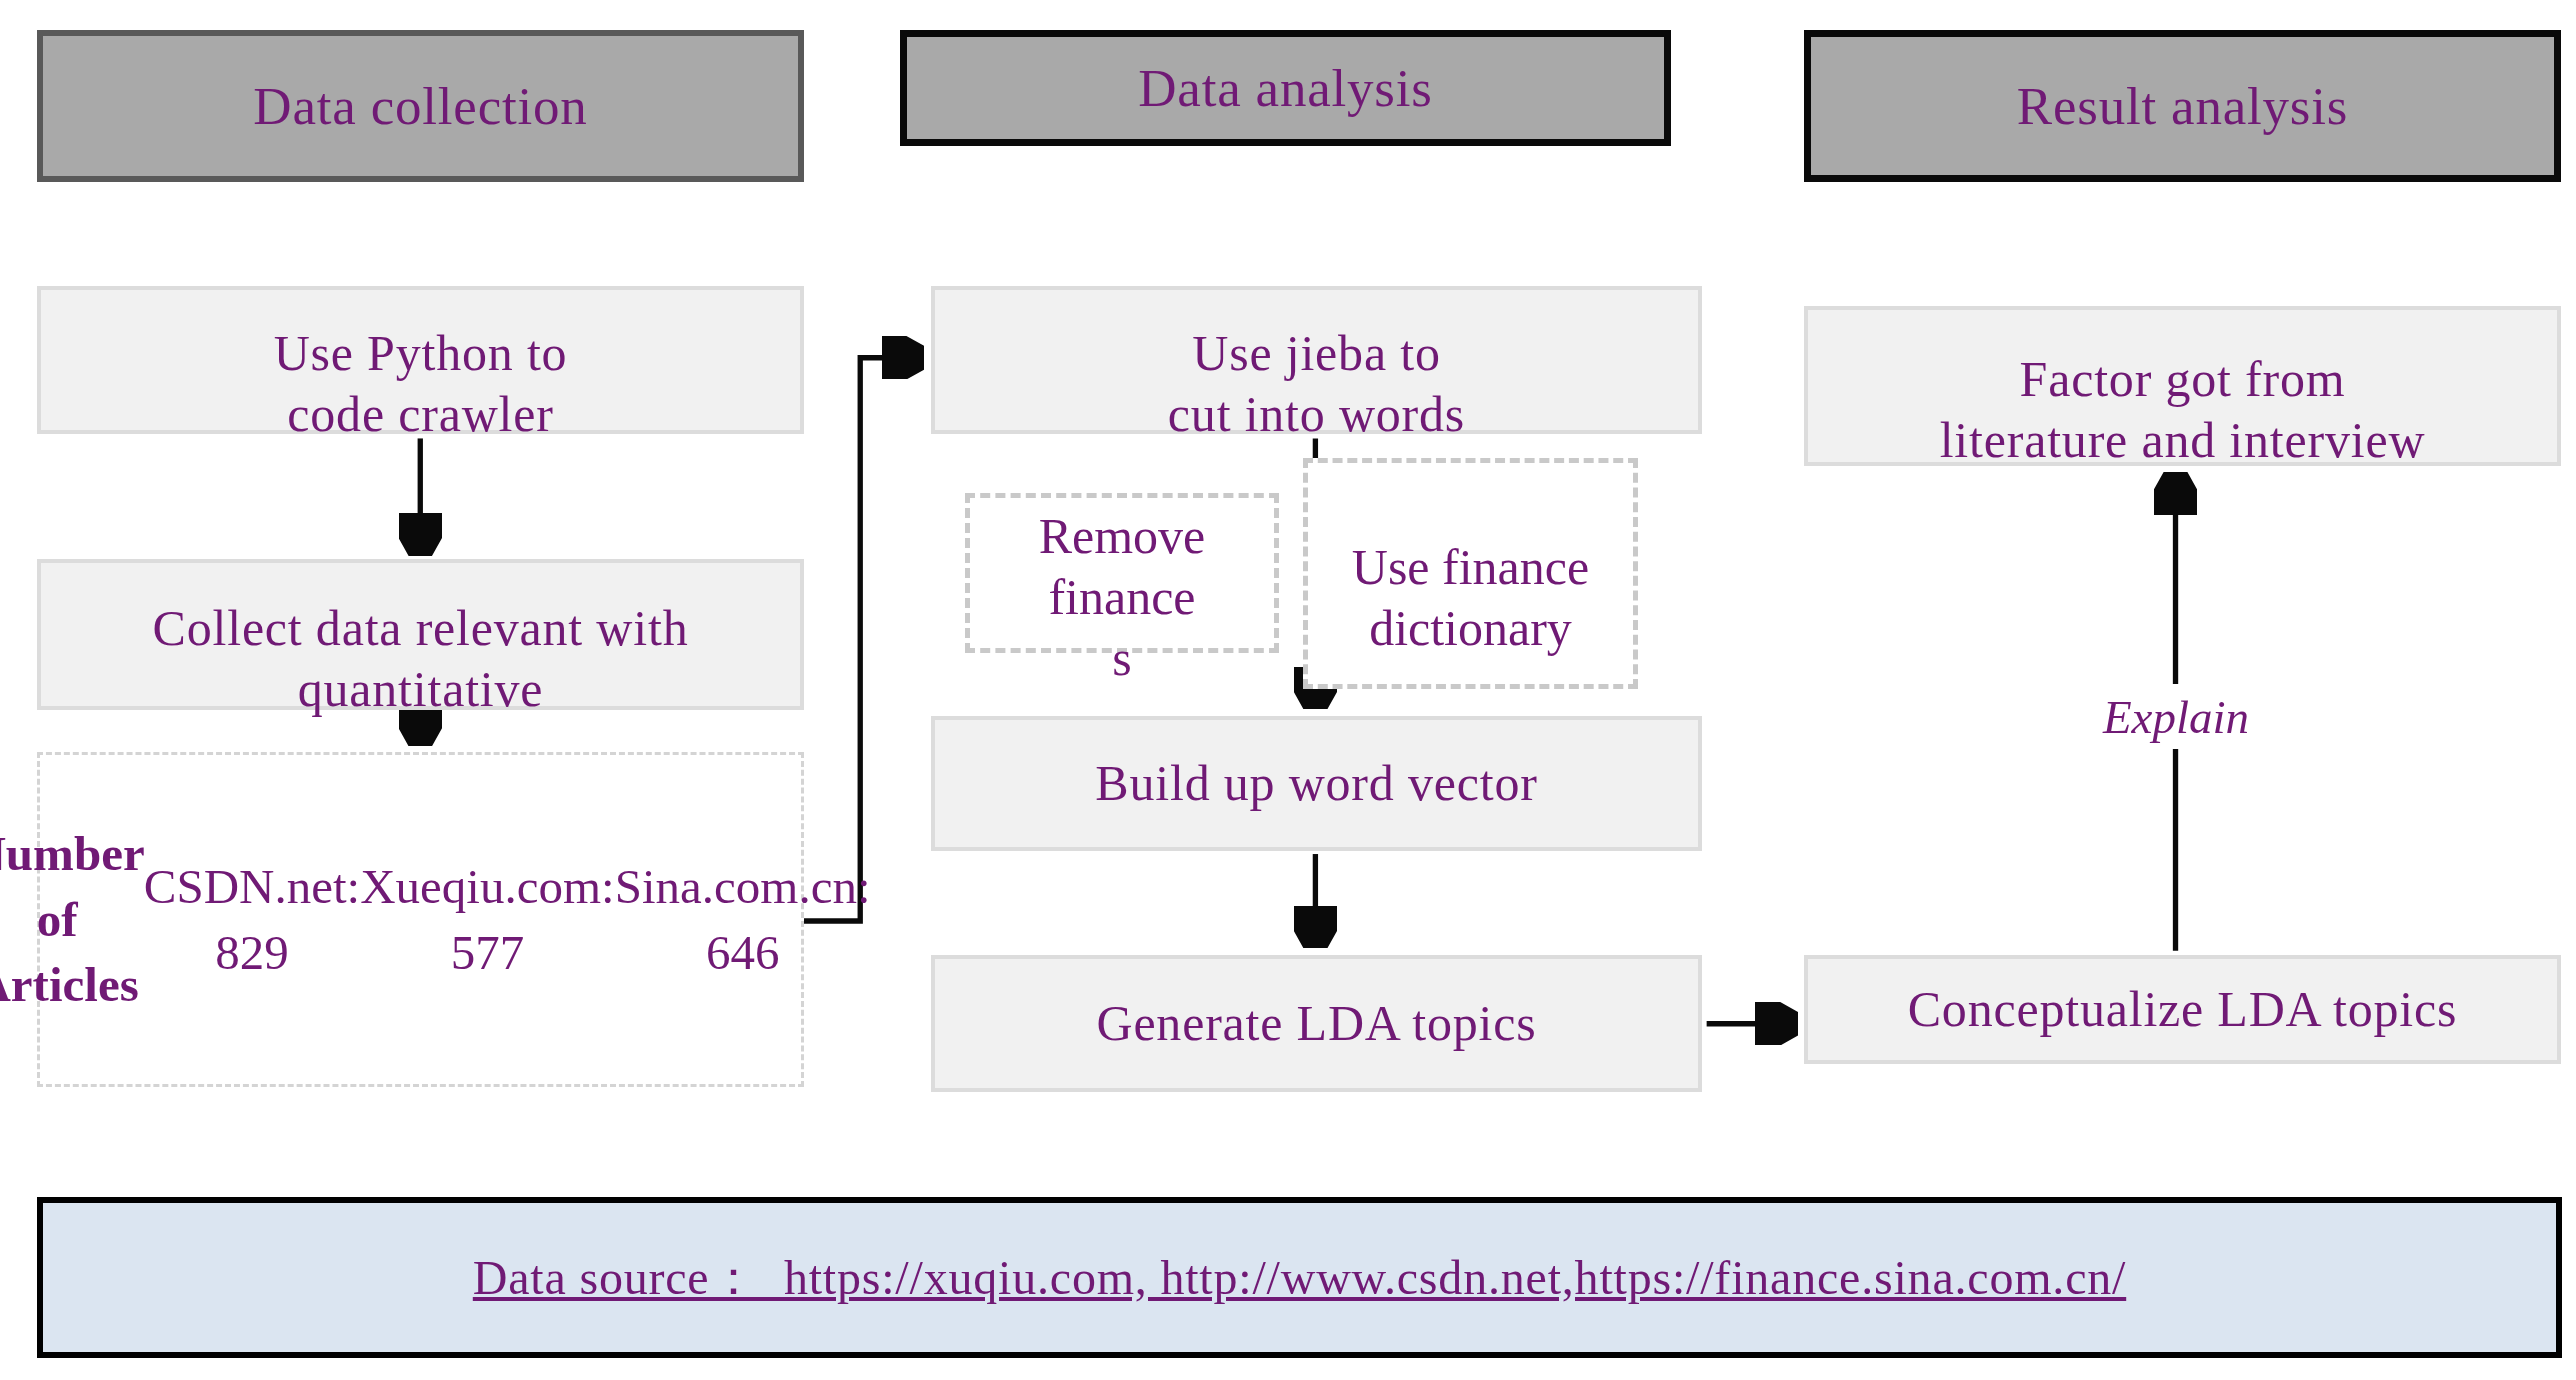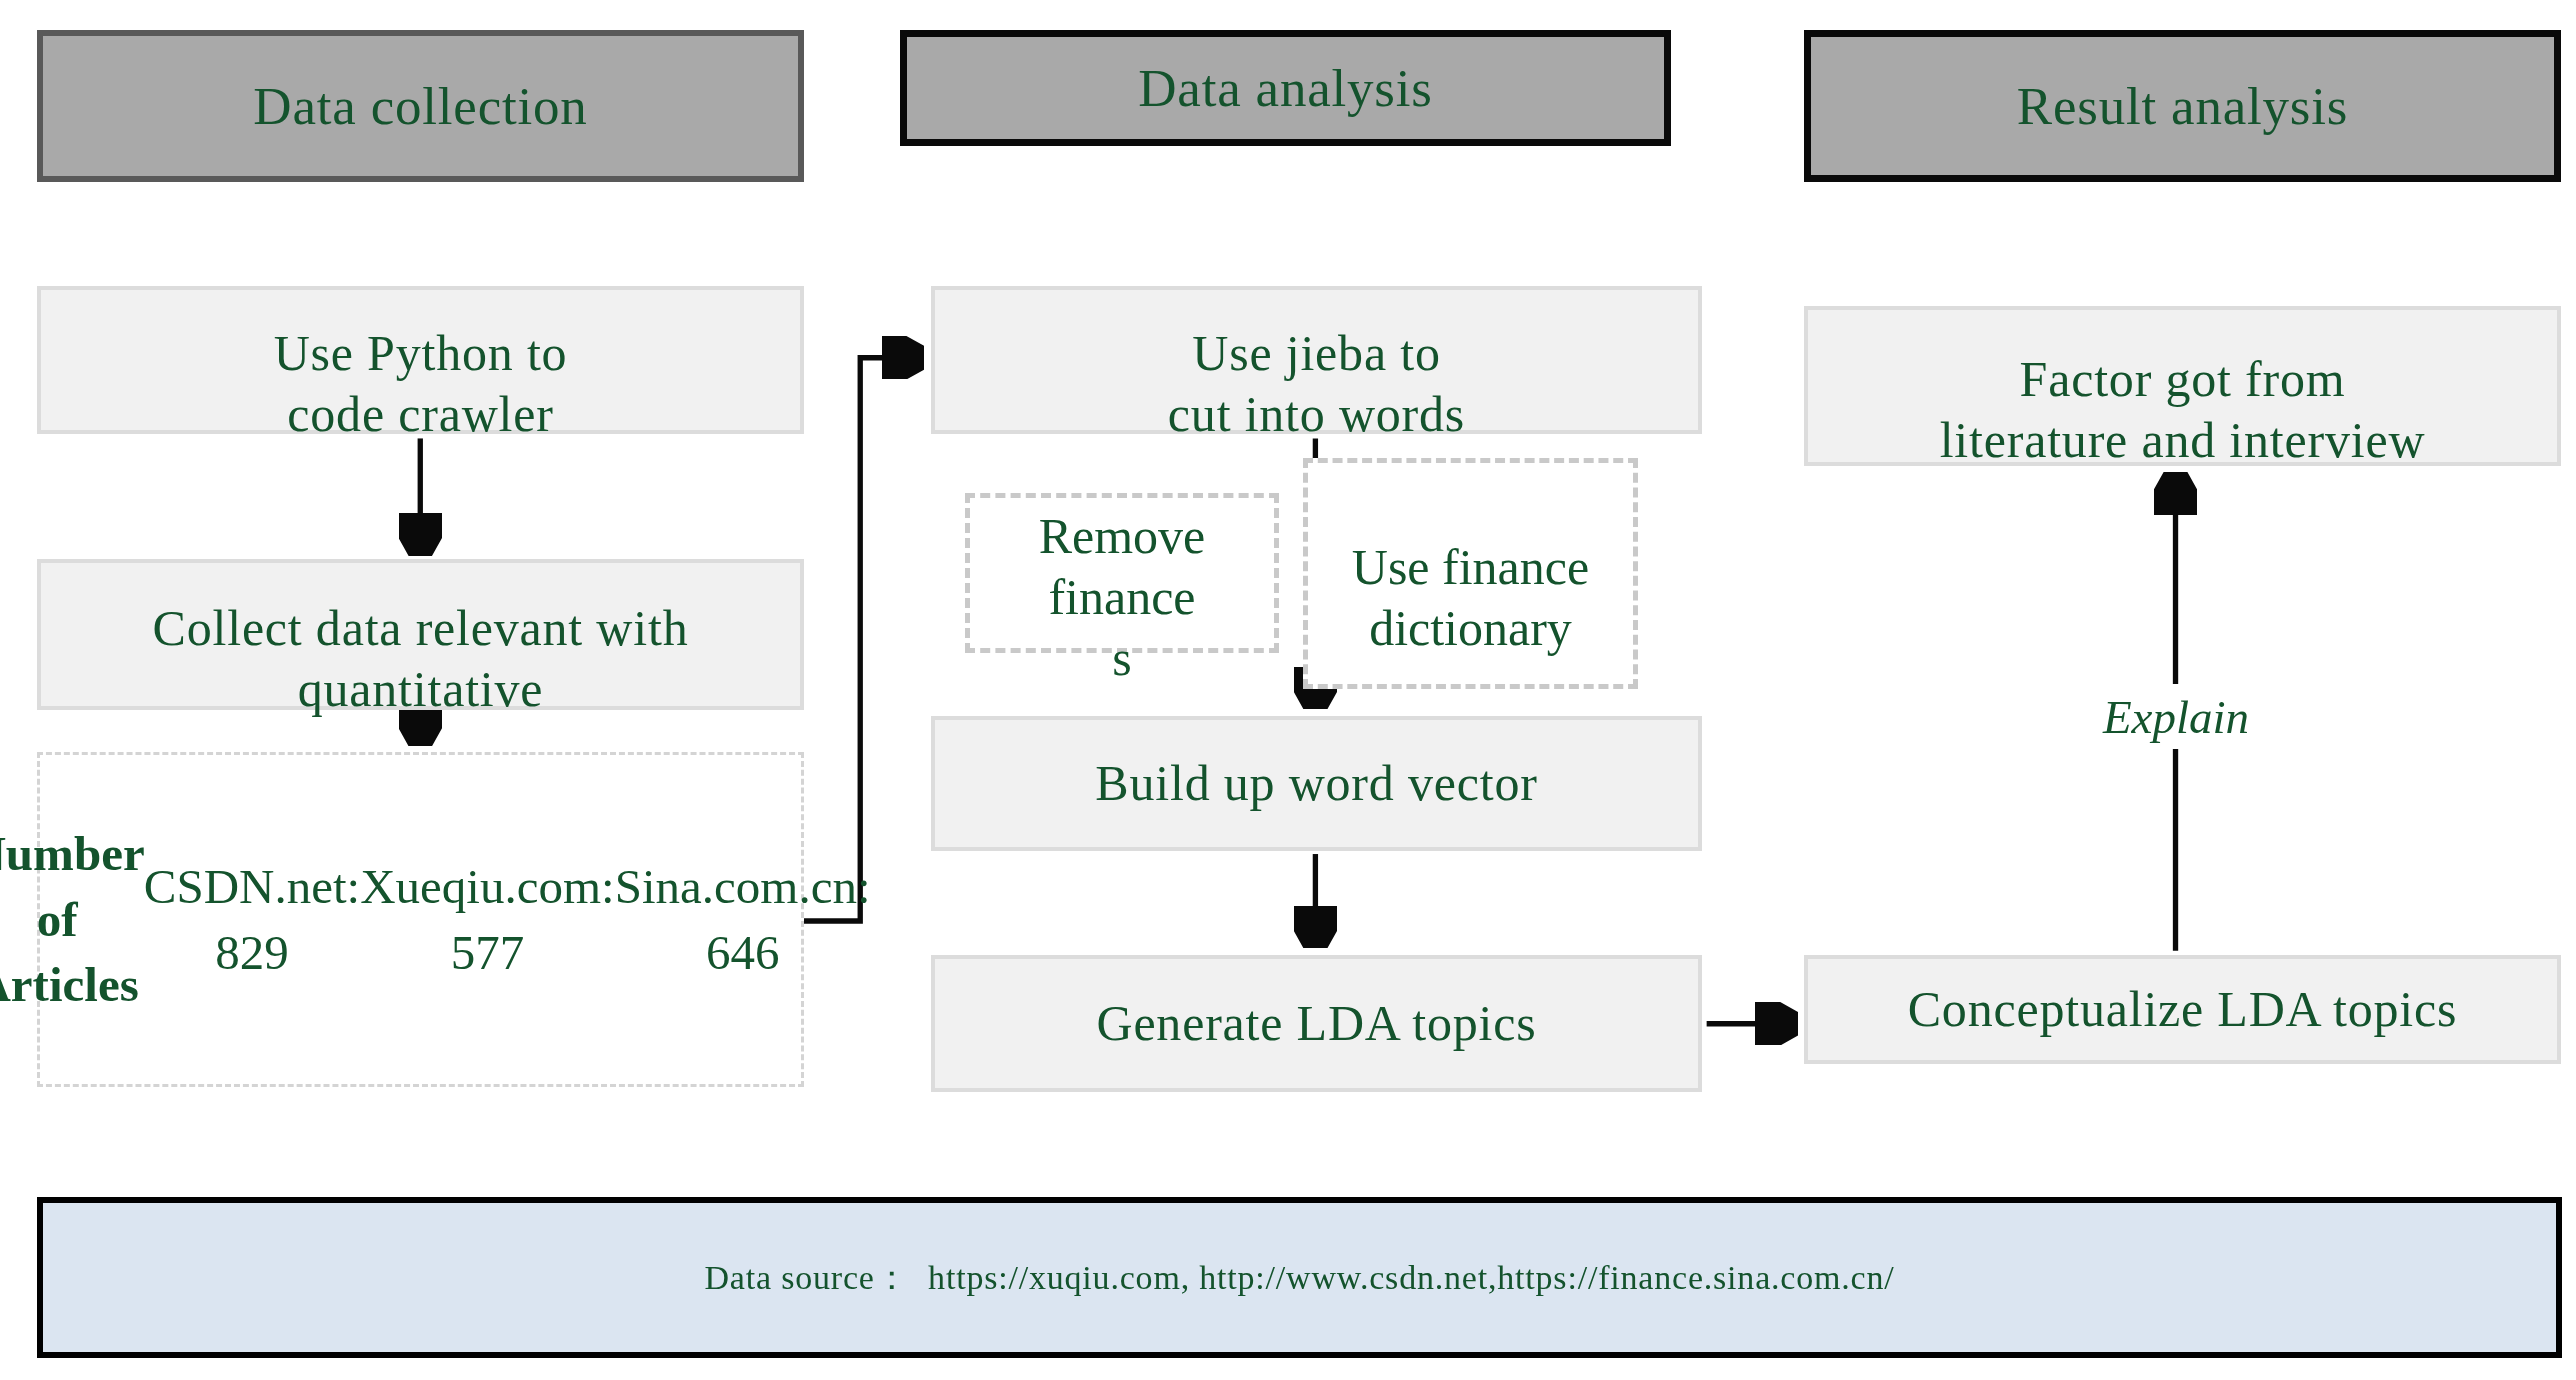--- a/index.html
+++ b/index.html
@@ -1,30 +1,30 @@
 <!DOCTYPE html>
 <html style="font-size:12px"><head>
 <meta charset="utf-8">
 <style>
   html,body{margin:0;padding:0;background:#ffffff;}
   .canvas{
     position:relative;width:2576px;height:1380px;background:#ffffff;
-    font-family:"Liberation Serif","DejaVu Serif",serif;color:#14532d;
+    font-family:"Liberation Serif","DejaVu Serif",serif;color:#701a75;
     overflow:hidden;
   }
   .abs{position:absolute;box-sizing:border-box;display:flex;align-items:center;justify-content:center;text-align:center;}
   .hdr{background:#a9a9a9;font-size:53px;letter-spacing:0.8px;}
   .hdr--gray{border:6px solid #595959;}
   .hdr--black{border:7.6px solid #0a0a0a;}
   .box{background:#f1f1f1;border:4.6px solid #dcdcdc;font-size:50px;line-height:1.22;letter-spacing:0.8px;}
   .dashed{background:#ffffff;border:5.3px dashed #c9c9c9;font-size:50px;line-height:1.22;}
   .dashed--light{border:3.8px dashed #d4d4d4;background:#ffffff;}
   .articles{flex-direction:row;justify-content:center;font-size:49px;line-height:1.34;}
   .articles-title{font-weight:bold;}
-  .footerbar{background:#dbe5f1;border:6.9px solid #000000;font-size:34px;letter-spacing:0.8px;white-space:pre-wrap;}
+  .footerbar{background:#dbe5f1;border:6.9px solid #000000;font-size:48px;letter-spacing:0.8px;white-space:pre-wrap;text-decoration:underline;}
   .explain{background:#ffffff;font-size:47px;padding:0 7.6px;font-style:italic;}
   .ml{white-space:pre-line;margin-top:48px;}
   svg.arrows{position:absolute;left:0;top:0;width:2576px;height:1380px;pointer-events:none;}
   svg.arrows path{stroke:#0a0a0a;stroke-width:7;fill:none;}
 </style>
 </head>
 <body>
 
 <div class="canvas">
 

